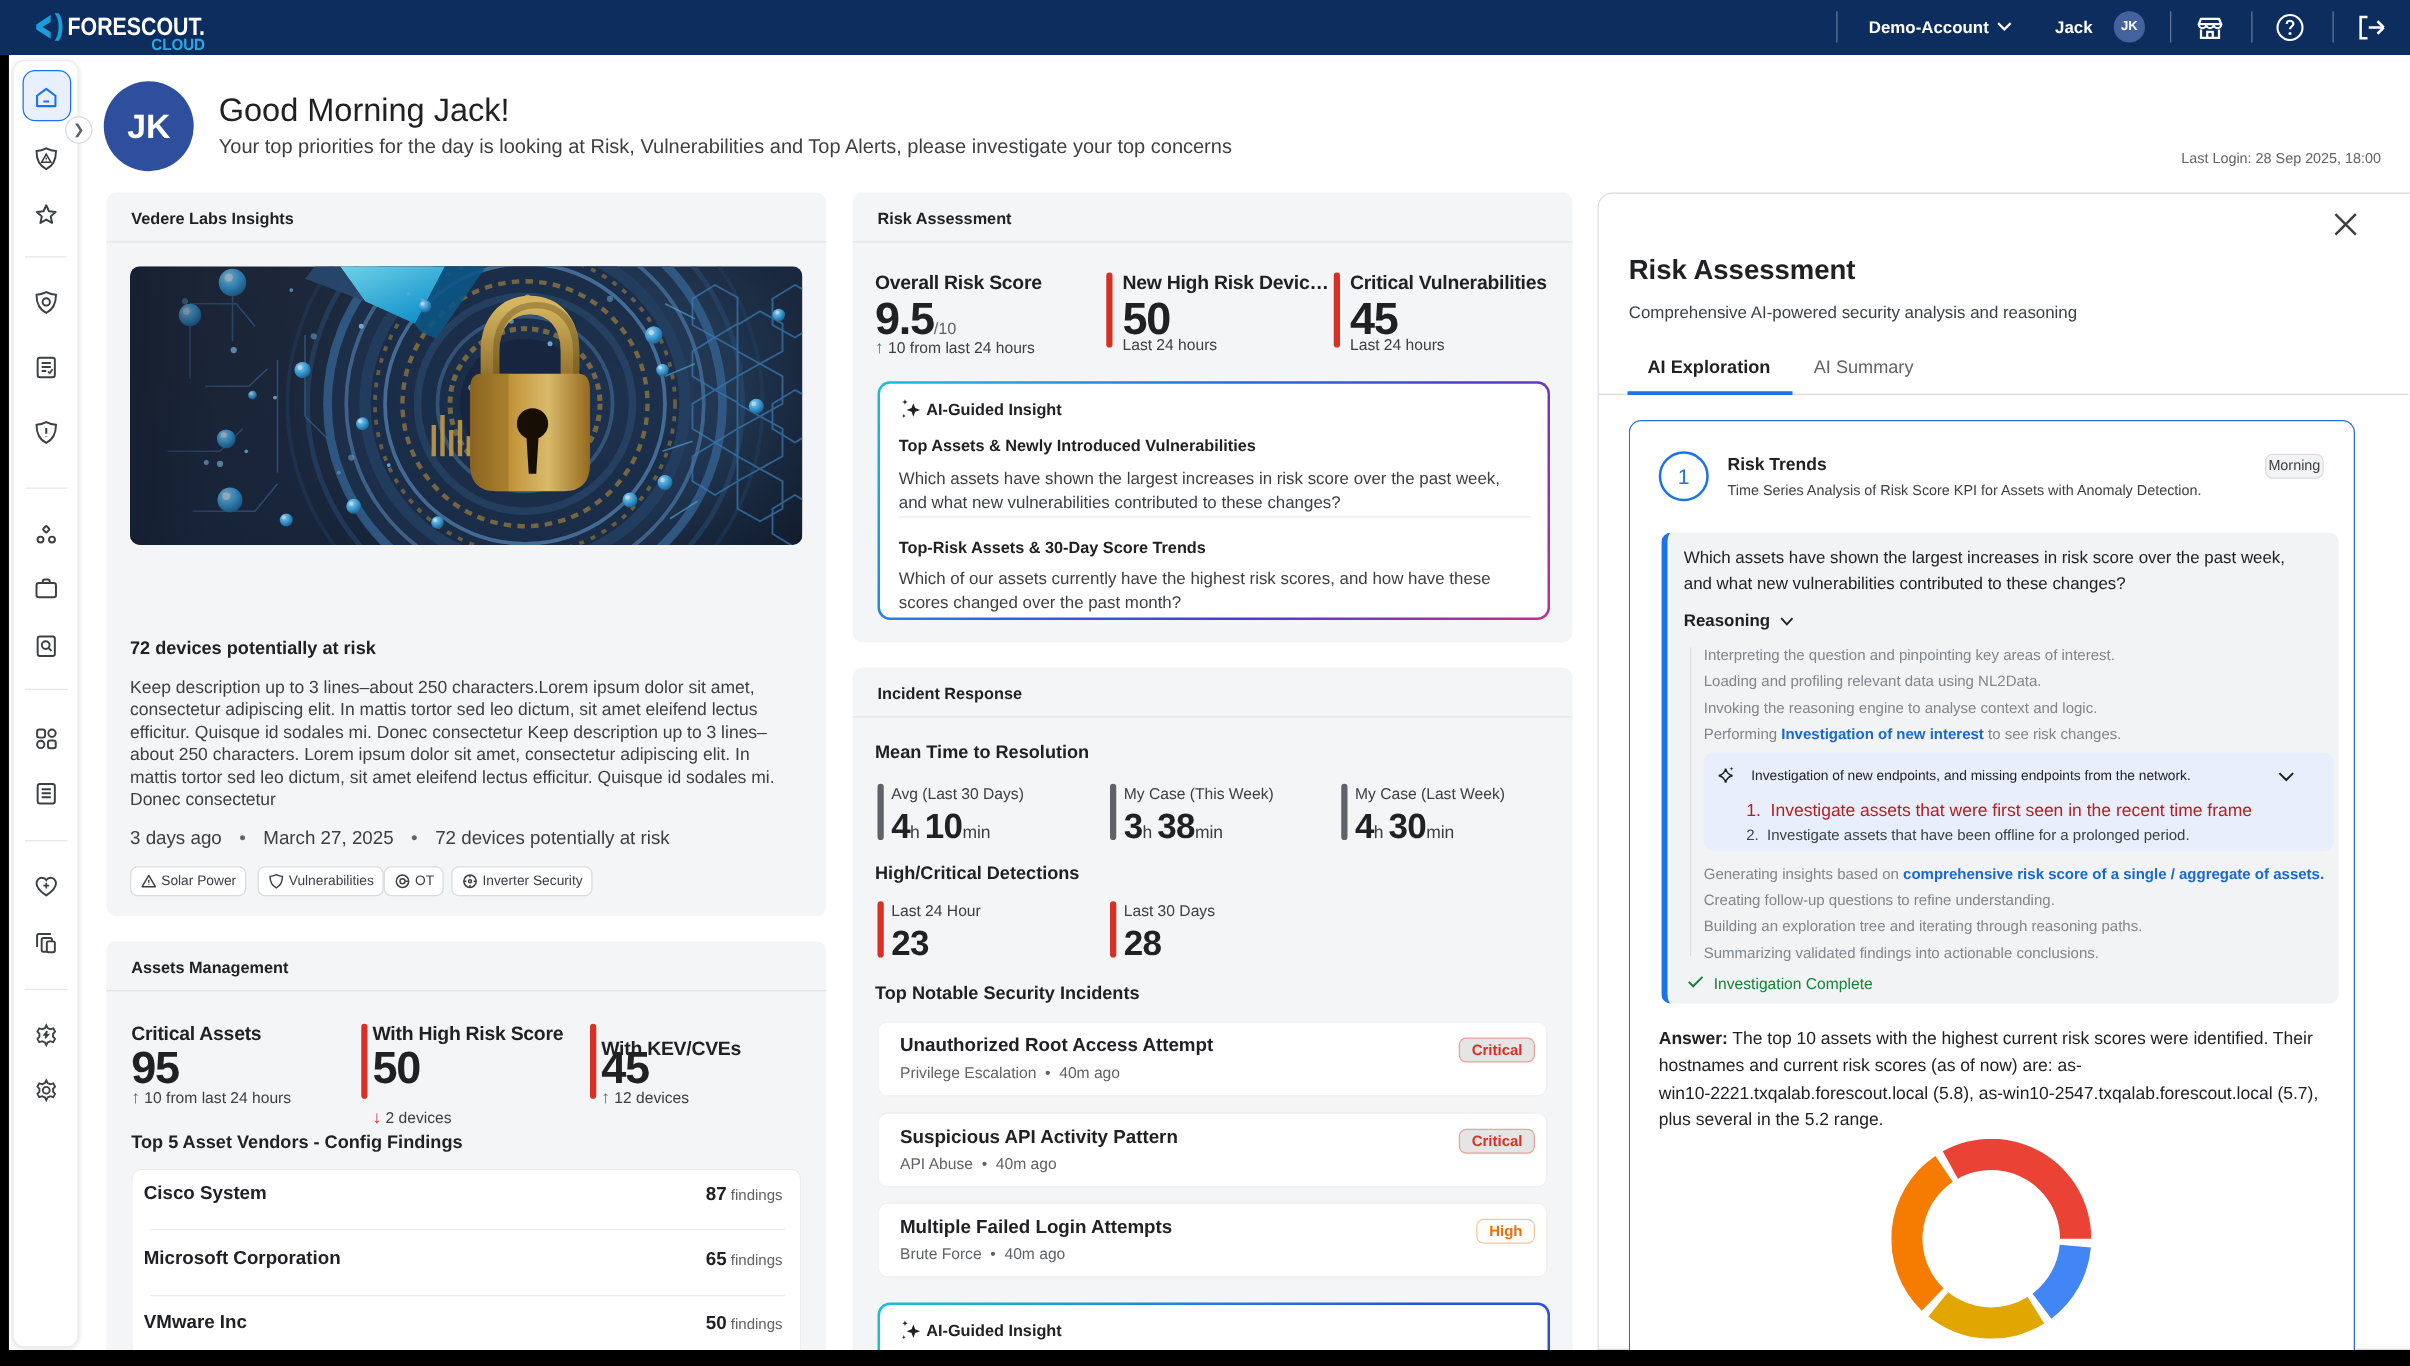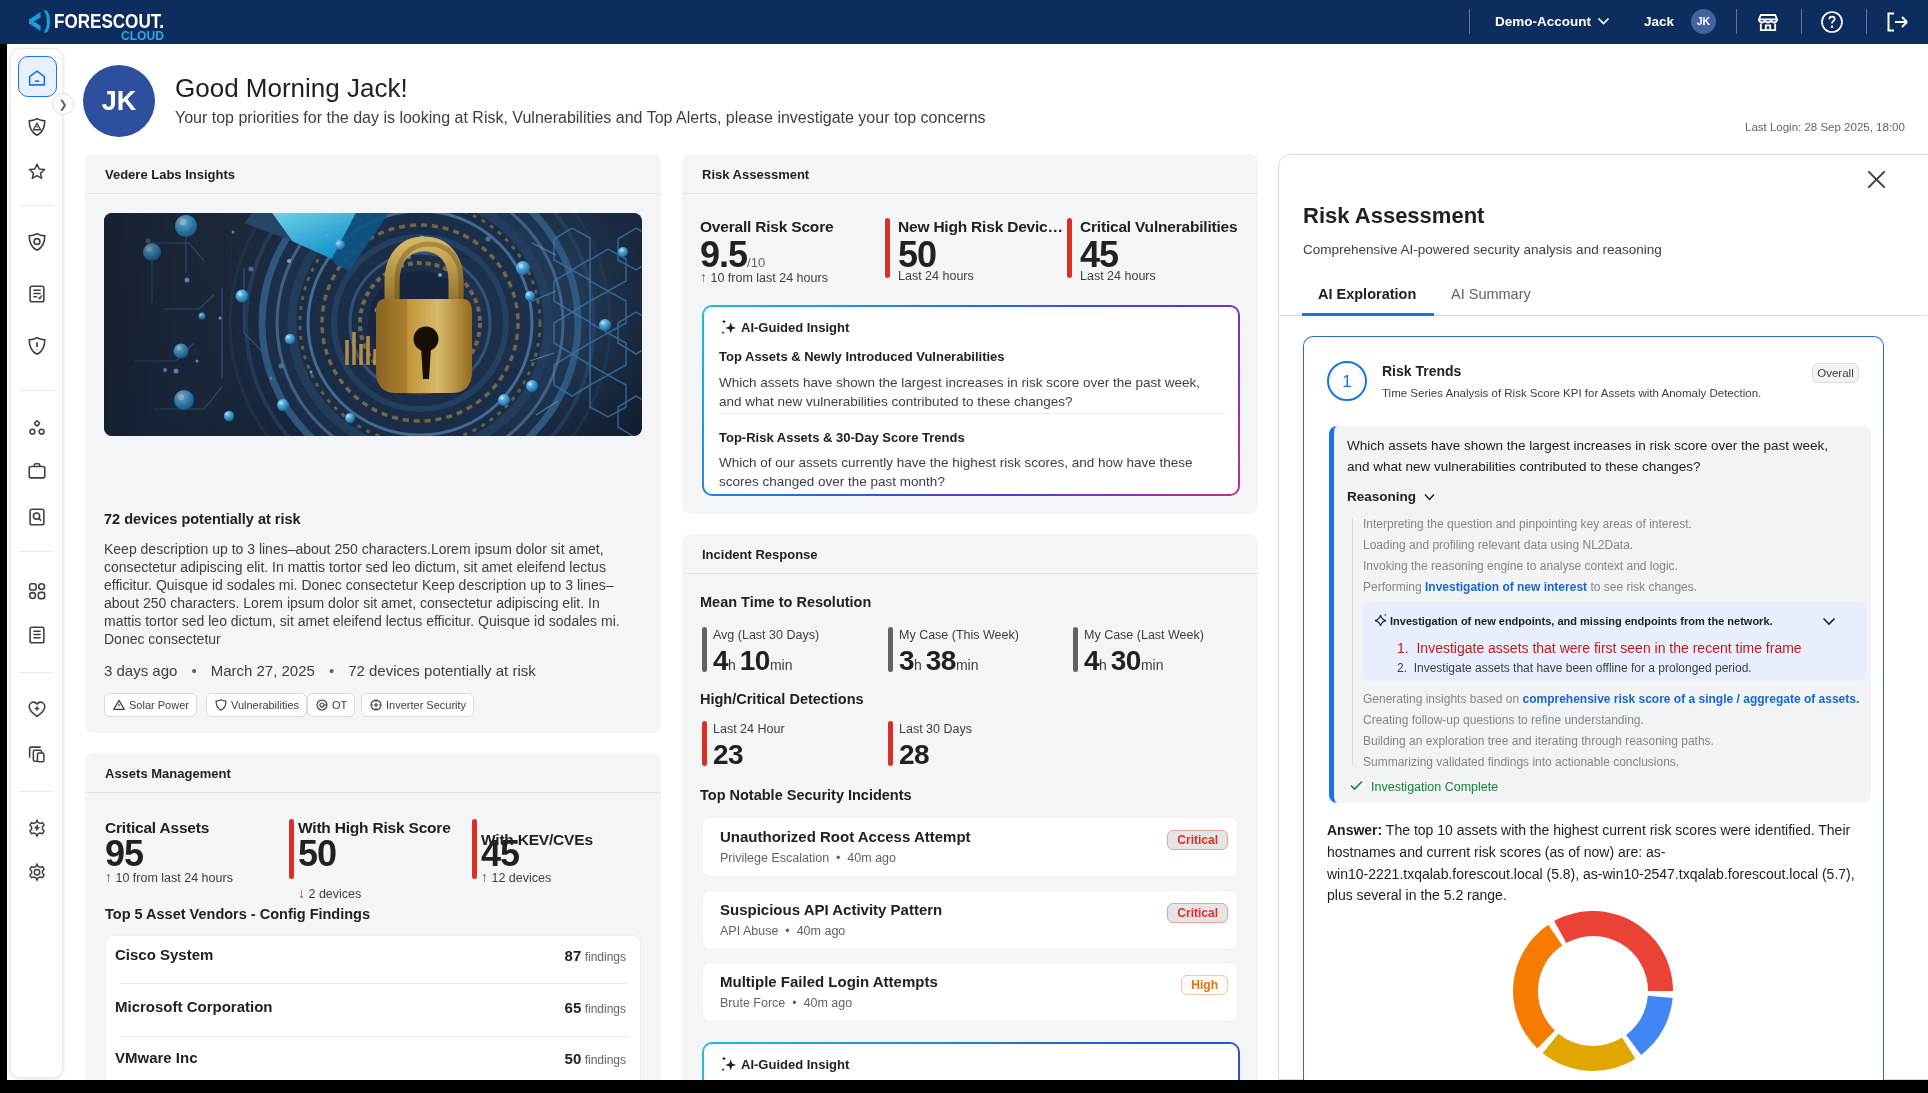--- a/index.html
+++ b/index.html
@@ -467,38 +467,38 @@
   </svg>
 <div class="abs" style="left:1303px; top:203px; font-size:22px; font-weight:bold; color:#202124; z-index:5;">Risk Assessment</div>
 <div class="abs" style="left:1303px; top:242px; font-size:13.5px; color:#3c4043; z-index:5;">Comprehensive AI-powered security analysis and reasoning</div>
 <div class="abs" style="left:1318px; top:286px; font-size:14.5px; font-weight:bold; color:#202124; z-index:5;">AI Exploration</div>
 <div class="abs" style="left:1451px; top:286px; font-size:14.5px; color:#5f6368; z-index:5;">AI Summary</div>
 <div class="abs" style="left:1279px; top:315px; width:648px; height:1px; background:#dadce0; z-index:5;"></div>
 <div class="abs" style="left:1302px; top:313px; width:132px; height:3px; background:#1a73e8; z-index:6;"></div>
 <div id="rtbox"></div>
 <div class="abs" style="left:1327px; top:361px; width:40px; height:40px; border:2px solid #1a73e8; border-radius:50%; color:#1a73e8; font-size:17px; text-align:center; line-height:37px; z-index:5;">1</div>
 <div class="abs" style="left:1382px; top:363px; font-size:14px; font-weight:bold; color:#202124; z-index:5;">Risk Trends</div>
-<div class="abs" style="left:1812px; top:363px; width:47px; padding:3px 0; text-align:center; font-size:11.5px; color:#3c4043; background:#f1f3f4; border:1px solid #dadce0; border-radius:6px; z-index:5;">Overall</div>
+<div class="abs" style="left:1812px; top:363px; width:47px; padding:3px 0; text-align:center; font-size:11.5px; color:#3c4043; background:#f1f3f4; border:1px solid #dadce0; border-radius:6px; z-index:5;">Morning</div>
 <div class="abs" style="left:1382px; top:387px; font-size:11.5px; color:#3c4043; z-index:5;">Time Series Analysis of Risk Score KPI for Assets with Anomaly Detection.</div>
 <div class="abs" style="left:1329px; top:426px; width:542px; height:377px; background:#f1f3f4; border-radius:8px; border-left:5px solid #1a73e8; z-index:5;">
   <div class="abs" style="left:13px; top:9px; width:520px; font-size:13.5px; color:#202124; line-height:21px;">Which assets have shown the largest increases in risk score over the past week,<br>and what new vulnerabilities contributed to these changes?</div>
   <div class="abs" style="left:13px; top:63px; font-size:13.5px; font-weight:bold; color:#202124;">Reasoning&nbsp;&nbsp;<svg width="11" height="8" viewBox="0 0 11 8" style="display:inline-block">
         <path d="M1 1.5 L5.5 6.5 L10 1.5" stroke="#202124" stroke-width="1.5" fill="none"></path>
       </svg></div>
   <div class="abs" style="left:18px; top:92px; width:1px; height:247px; background:#dadce0;"></div>
   <div class="abs rlist" style="left:29px; top:91px;">Interpreting the question and pinpointing key areas of interest.</div>
   <div class="abs rlist" style="left:29px; top:112px;">Loading and profiling relevant data using NL2Data.</div>
   <div class="abs rlist" style="left:29px; top:133px;">Invoking the reasoning engine to analyse context and logic.</div>
   <div class="abs rlist" style="left:29px; top:154px;">Performing <span class="bluelink">Investigation of new interest</span> to see risk changes.</div>
   <div class="abs" style="left:29px; top:176px; width:504px; height:79px; background:#e8eefb; border-radius:8px;">
     <svg class="abs" style="left:9px; top:10px;" width="17" height="17" viewBox="0 0 20 20" fill="none" stroke="#202124" stroke-width="1.5">
         <path d="M10 3.5 C10.4 6.6 13.4 9.6 16.5 10 C13.4 10.4 10.4 13.4 10 16.5 C9.6 13.4 6.6 10.4 3.5 10 C6.6 9.6 9.6 6.6 10 3.5 Z"></path>
         <path d="M15.5 1.5 L15.9 3.1 L17.5 3.5 L15.9 3.9 L15.5 5.5 L15.1 3.9 L13.5 3.5 L15.1 3.1 Z" fill="#202124" stroke="none"></path>
       </svg>
-    <div class="abs" style="left:27px; top:13px; font-size:11px; font-weight:bold; color:#202124;">Investigation of new endpoints, and missing endpoints from the network.</div>
+    <div class="abs" style="left:38px; top:13px; font-size:11px; font-weight:normal; color:#202124;">Investigation of new endpoints, and missing endpoints from the network.</div>
     <svg class="abs" style="left:459px; top:15px;" width="14" height="9" viewBox="0 0 14 9">
         <path d="M1.5 1.5 L7 7 L12.5 1.5" stroke="#202124" stroke-width="1.6" fill="none"></path>
       </svg>
     <div class="abs" style="left:34px; top:38px; font-size:14px; color:#b91c1c;">1.&nbsp; Investigate assets that were first seen in the recent time frame</div>
     <div class="abs" style="left:34px; top:59px; font-size:12px; color:#3c4043;">2.&nbsp; Investigate assets that have been offline for a prolonged period.</div>
   </div>
   <div class="abs rlist" style="left:29px; top:266px;">Generating insights based on <span class="bluelink">comprehensive risk score of a single / aggregate of assets.</span></div>
   <div class="abs rlist" style="left:29px; top:287px;">Creating follow-up questions to refine understanding.</div>
   <div class="abs rlist" style="left:29px; top:308px;">Building an exploration tree and iterating through reasoning paths.</div>
   <div class="abs rlist" style="left:29px; top:329px;">Summarizing validated findings into actionable conclusions.</div>

